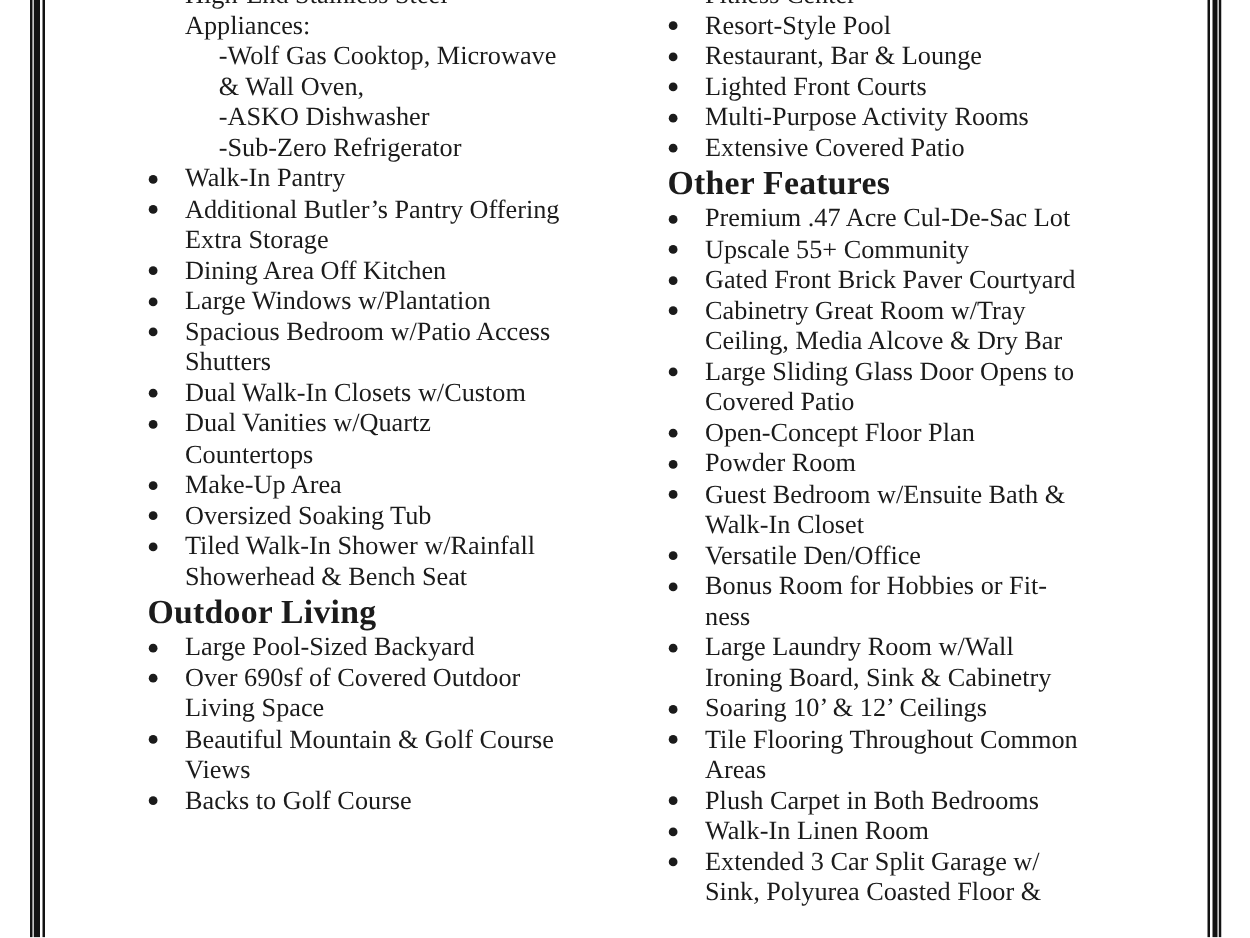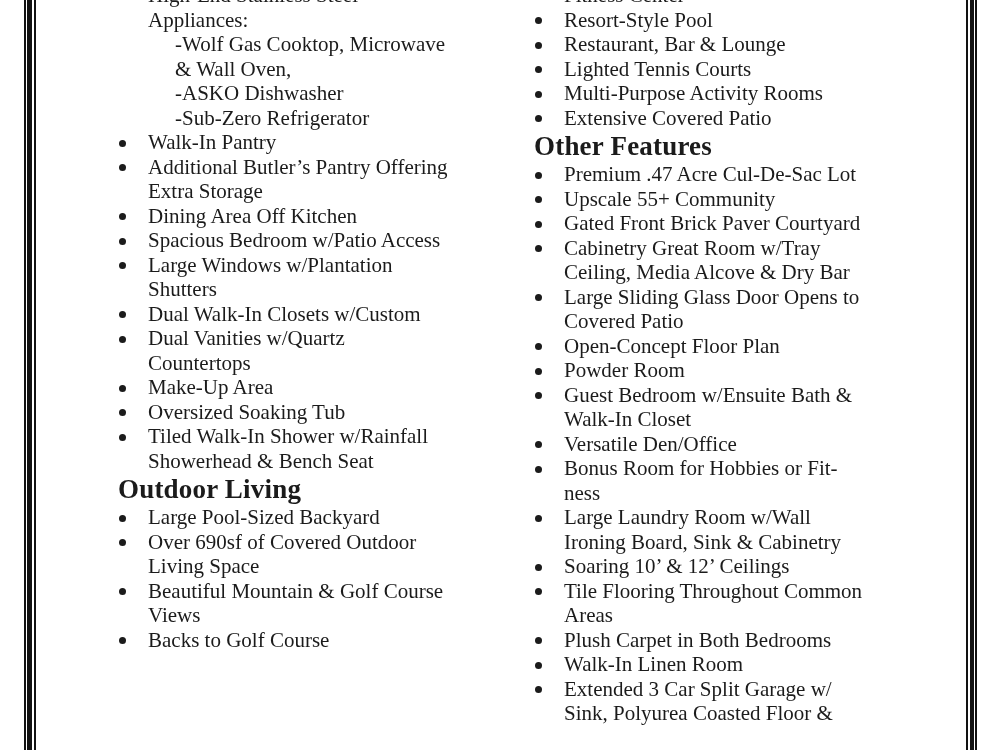--- a/index.html
+++ b/index.html
@@ -69,43 +69,43 @@
       <div class="row bullet"><span>High-End Stainless Steel</span></div>
       <div class="row cont"><span>Appliances:</span></div>
       <div class="row sub"><span>-Wolf Gas Cooktop, Microwave</span></div>
       <div class="row sub"><span>&amp; Wall Oven,</span></div>
       <div class="row sub"><span>-ASKO Dishwasher</span></div>
       <div class="row sub"><span>-Sub-Zero Refrigerator</span></div>
       <div class="row bullet"><span class="dot"></span><span>Walk-In Pantry</span></div>
       <div class="row bullet"><span class="dot"></span><span>Additional Butler’s Pantry Offering</span></div>
       <div class="row cont"><span>Extra Storage</span></div>
       <div class="row bullet"><span class="dot"></span><span>Dining Area Off Kitchen</span></div>
+      <div class="row bullet"><span class="dot"></span><span>Large Windows w/Plantation</span></div>
       <div class="row bullet"><span class="dot"></span><span>Spacious Bedroom w/Patio Access</span></div>
-      <div class="row bullet"><span class="dot"></span><span>Large Windows w/Plantation</span></div>
       <div class="row cont"><span>Shutters</span></div>
       <div class="row bullet"><span class="dot"></span><span>Dual Walk-In Closets w/Custom</span></div>
       <div class="row bullet"><span class="dot"></span><span>Dual Vanities w/Quartz</span></div>
       <div class="row cont"><span>Countertops</span></div>
       <div class="row bullet"><span class="dot"></span><span>Make-Up Area</span></div>
       <div class="row bullet"><span class="dot"></span><span>Oversized Soaking Tub</span></div>
       <div class="row bullet"><span class="dot"></span><span>Tiled Walk-In Shower w/Rainfall</span></div>
       <div class="row cont"><span>Showerhead &amp; Bench Seat</span></div>
       <div class="row heading"><span>Outdoor Living</span></div>
       <div class="row bullet"><span class="dot"></span><span>Large Pool-Sized Backyard</span></div>
       <div class="row bullet"><span class="dot"></span><span>Over 690sf of Covered Outdoor</span></div>
       <div class="row cont"><span>Living Space</span></div>
       <div class="row bullet"><span class="dot"></span><span>Beautiful Mountain &amp; Golf Course</span></div>
       <div class="row cont"><span>Views</span></div>
       <div class="row bullet"><span class="dot"></span><span>Backs to Golf Course</span></div>
     </div>
   <div class="col col-right" id="col-right">
       <div class="row bullet"><span>Fitness Center</span></div>
       <div class="row bullet"><span class="dot"></span><span>Resort-Style Pool</span></div>
       <div class="row bullet"><span class="dot"></span><span>Restaurant, Bar &amp; Lounge</span></div>
-      <div class="row bullet"><span class="dot"></span><span>Lighted Tennis Courts</span></div>
+      <div class="row bullet"><span class="dot"></span><span>Lighted Front Courts</span></div>
       <div class="row bullet"><span class="dot"></span><span>Multi-Purpose Activity Rooms</span></div>
       <div class="row bullet"><span class="dot"></span><span>Extensive Covered Patio</span></div>
       <div class="row heading"><span>Other Features</span></div>
       <div class="row bullet"><span class="dot"></span><span>Premium .47 Acre Cul-De-Sac Lot</span></div>
       <div class="row bullet"><span class="dot"></span><span>Upscale 55+ Community</span></div>
       <div class="row bullet"><span class="dot"></span><span>Gated Front Brick Paver Courtyard</span></div>
       <div class="row bullet"><span class="dot"></span><span>Cabinetry Great Room w/Tray</span></div>
       <div class="row cont"><span>Ceiling, Media Alcove &amp; Dry Bar</span></div>
       <div class="row bullet"><span class="dot"></span><span>Large Sliding Glass Door Opens to</span></div>
       <div class="row cont"><span>Covered Patio</span></div>

